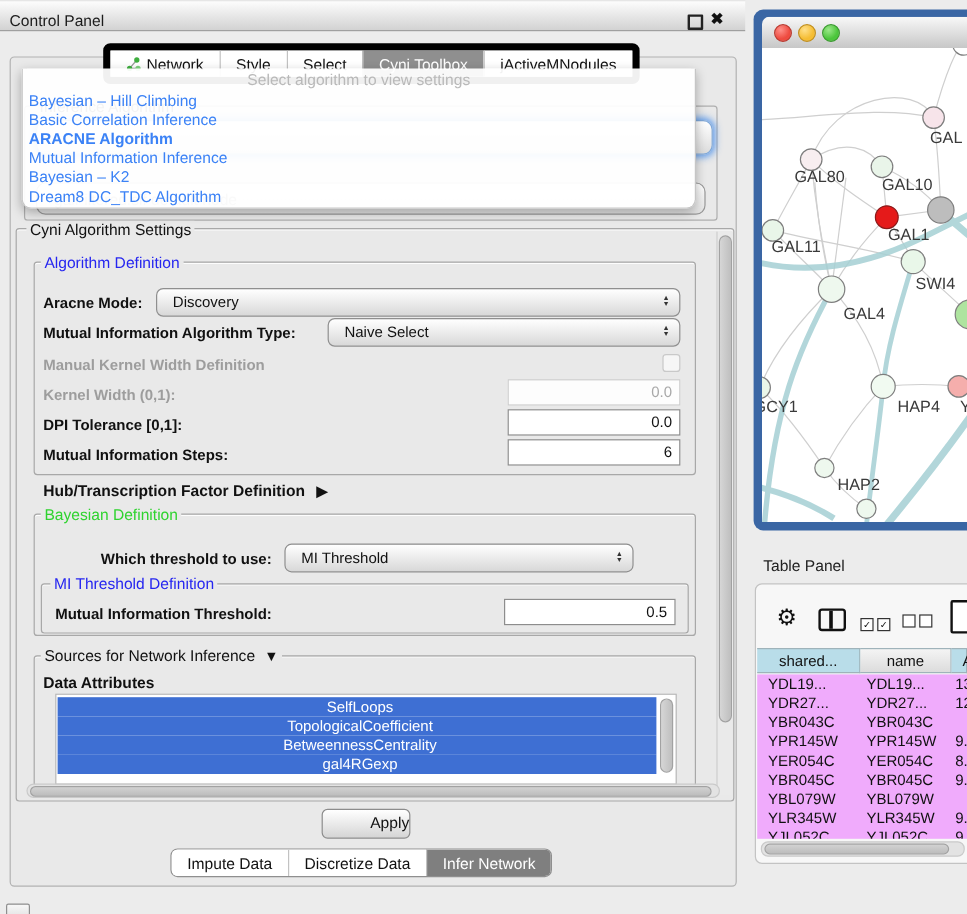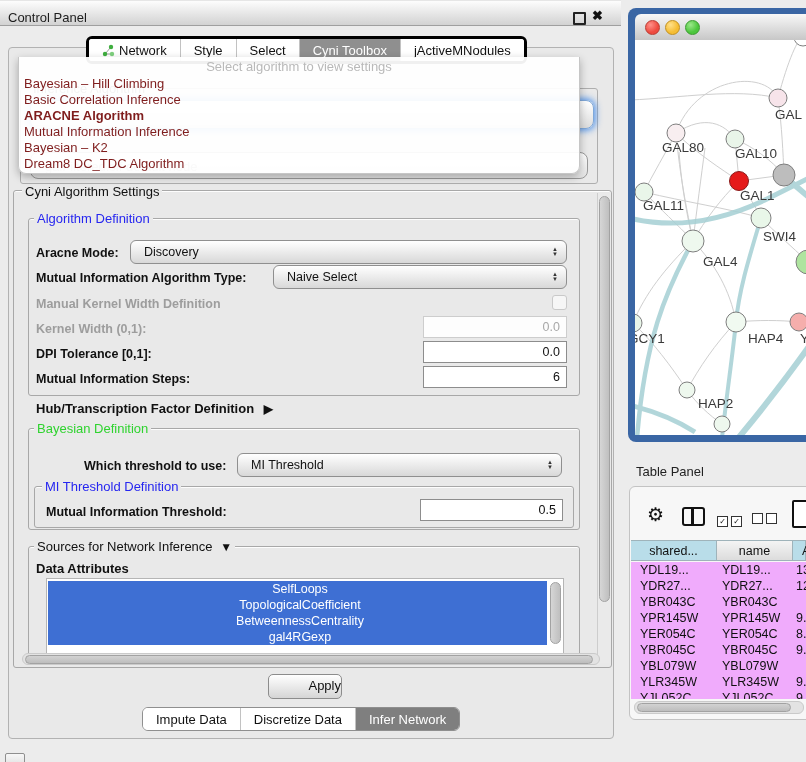--- a/index.html
+++ b/index.html
@@ -8,38 +8,38 @@
   .abs{position:absolute;}
   
   .cp-titlebar{left:0;top:6;width:621px;height:24px;
     background:linear-gradient(#fdfdfd,#d2d2d2);
     border-top:1px solid #e6e6e6;border-bottom:1px solid #9f9f9f;}
   .cp-title{left:8px;top:10px;font-size:13px;color:#1c1c1c;}
   .float-btn{left:573px;top:12px;width:9px;height:9px;border:2px solid #222;border-radius:1px;background:transparent;}
   .close-btn{left:592px;top:8px;font-size:13px;font-weight:bold;color:#111;}
   .cp-body{left:8px;top:47px;width:604px;height:690px;border:1px solid #b2b2b2;border-radius:4px;background:#e9e9e9;}
   
-  .tabbar{left:86px;top:36px;height:22px;display:flex;background:#fff;border:3px solid #000000;border-radius:6px;overflow:hidden;z-index:5;}
+  .tabbar{left:86px;top:36px;height:22px;display:flex;background:#fff;border:6px solid #000000;border-radius:6px;overflow:hidden;z-index:5;}
   .tab{display:flex;align-items:center;gap:4px;padding:0 13px;font-size:13px;color:#111;border-left:1px solid #c2c2c2;background:#fff;}
   .tab:first-child{border-left:none;}
   .tab.sel{background:#8f8f8f;color:#fff;}
   .bottom-tabbar{left:142px;top:707px;height:22px;display:flex;background:#fff;border:1px solid #8f8f8f;border-radius:6px;overflow:hidden;z-index:5;}
   
   .hid-group{left:20px;top:88px;width:576px;height:94px;border:1px solid #aeaeae;border-radius:3px;}
   .hid-label{left:30px;top:81px;padding:0 3px;background:#e9e9e9;font-size:13px;color:#333;}
   .hid-combo1{left:30px;top:100px;width:562px;height:27px;border:1px solid #7fa8d9;border-radius:8px;
     background:linear-gradient(#ffffff,#dcdcdc);box-shadow:0 0 6px 2px rgba(72,142,235,.85);}
   .hid-combo2{left:30px;top:152px;width:558px;height:27px;border:1px solid #9a9a9a;border-radius:8px;
     background:linear-gradient(#ffffff,#e2e2e2);font-size:13px;color:#9a9a9a;line-height:27px;padding-left:14px;box-sizing:border-box;}
   
   .dd{left:18px;top:57px;width:560px;height:116px;background:rgba(255,255,255,.94);
     border:1px solid #c6c6c6;border-top:none;border-radius:0 0 8px 8px;
     box-shadow:0 3px 9px rgba(0,0,0,.28);z-index:20;}
   .dd-head{left:0;top:2px;width:100%;text-align:center;font-size:13px;color:#b9b9b9;}
-  .dd-item{left:0;width:100%;height:16px;line-height:16px;padding-left:5px;box-sizing:border-box;font-size:13px;color:#7f1d1d;}
+  .dd-item{left:0;width:100%;height:16px;line-height:16px;padding-left:5px;box-sizing:border-box;font-size:13px;color:#3b82f6;}
   .dd-item.bold{font-weight:bold;}
   
   .grp{border:1px solid #a8a8a8;border-radius:3px;box-shadow:0 1px 0 #fdfdfd inset;}
   .legend{padding:0 3px;background:#e9e9e9;font-size:13px;z-index:2;}
   .flabel{font-size:12.5px;font-weight:bold;color:#111;}
   .flabel.dis{color:#9d9d9d;}
   .combo{border:1px solid #8f8f8f;border-radius:6px;background:linear-gradient(#ffffff,#d8d8d8);
     display:flex;align-items:center;font-size:12.5px;color:#111;box-sizing:border-box;padding:0 8px 0 13px;}
   .combo .cv{flex:1;}
   .spin{display:flex;flex-direction:column;line-height:5px;font-size:6px;color:#333;}
@@ -170,21 +170,21 @@
 
   <div class="abs" style="left:36px;top:401px;font-size:13px;font-weight:bold;color:#111;">
     <span>Hub/Transcription Factor Definition</span>
     <span style="margin-left:6px;font-size:12px;">▶</span>
   </div>
 
   <div class="abs grp" style="left:28px;top:428px;width:550px;height:100px;"></div>
   <div class="abs legend" style="left:34px;top:421px;color:#2fd32f;">Bayesian Definition</div>
 
   <div class="abs flabel" style="left:84px;top:459px;">Which threshold to use:</div>
-  <div class="abs combo" style="left:237px;top:453px;width:325px;height:24px;">
+  <div class="abs combo" style="left:237px;top:453px;width:291px;height:24px;">
     <span class="cv">MI Threshold</span>
     <span class="spin">
         <i>▲</i>
         <i>▼</i>
       </span>
   </div>
 
   <div class="abs grp" style="left:34px;top:486px;width:538px;height:40px;"></div>
   <div class="abs legend" style="left:42px;top:479px;color:#2626f0;">MI Threshold Definition</div>
   <div class="abs flabel" style="left:46px;top:505px;">Mutual Information Threshold:</div>

